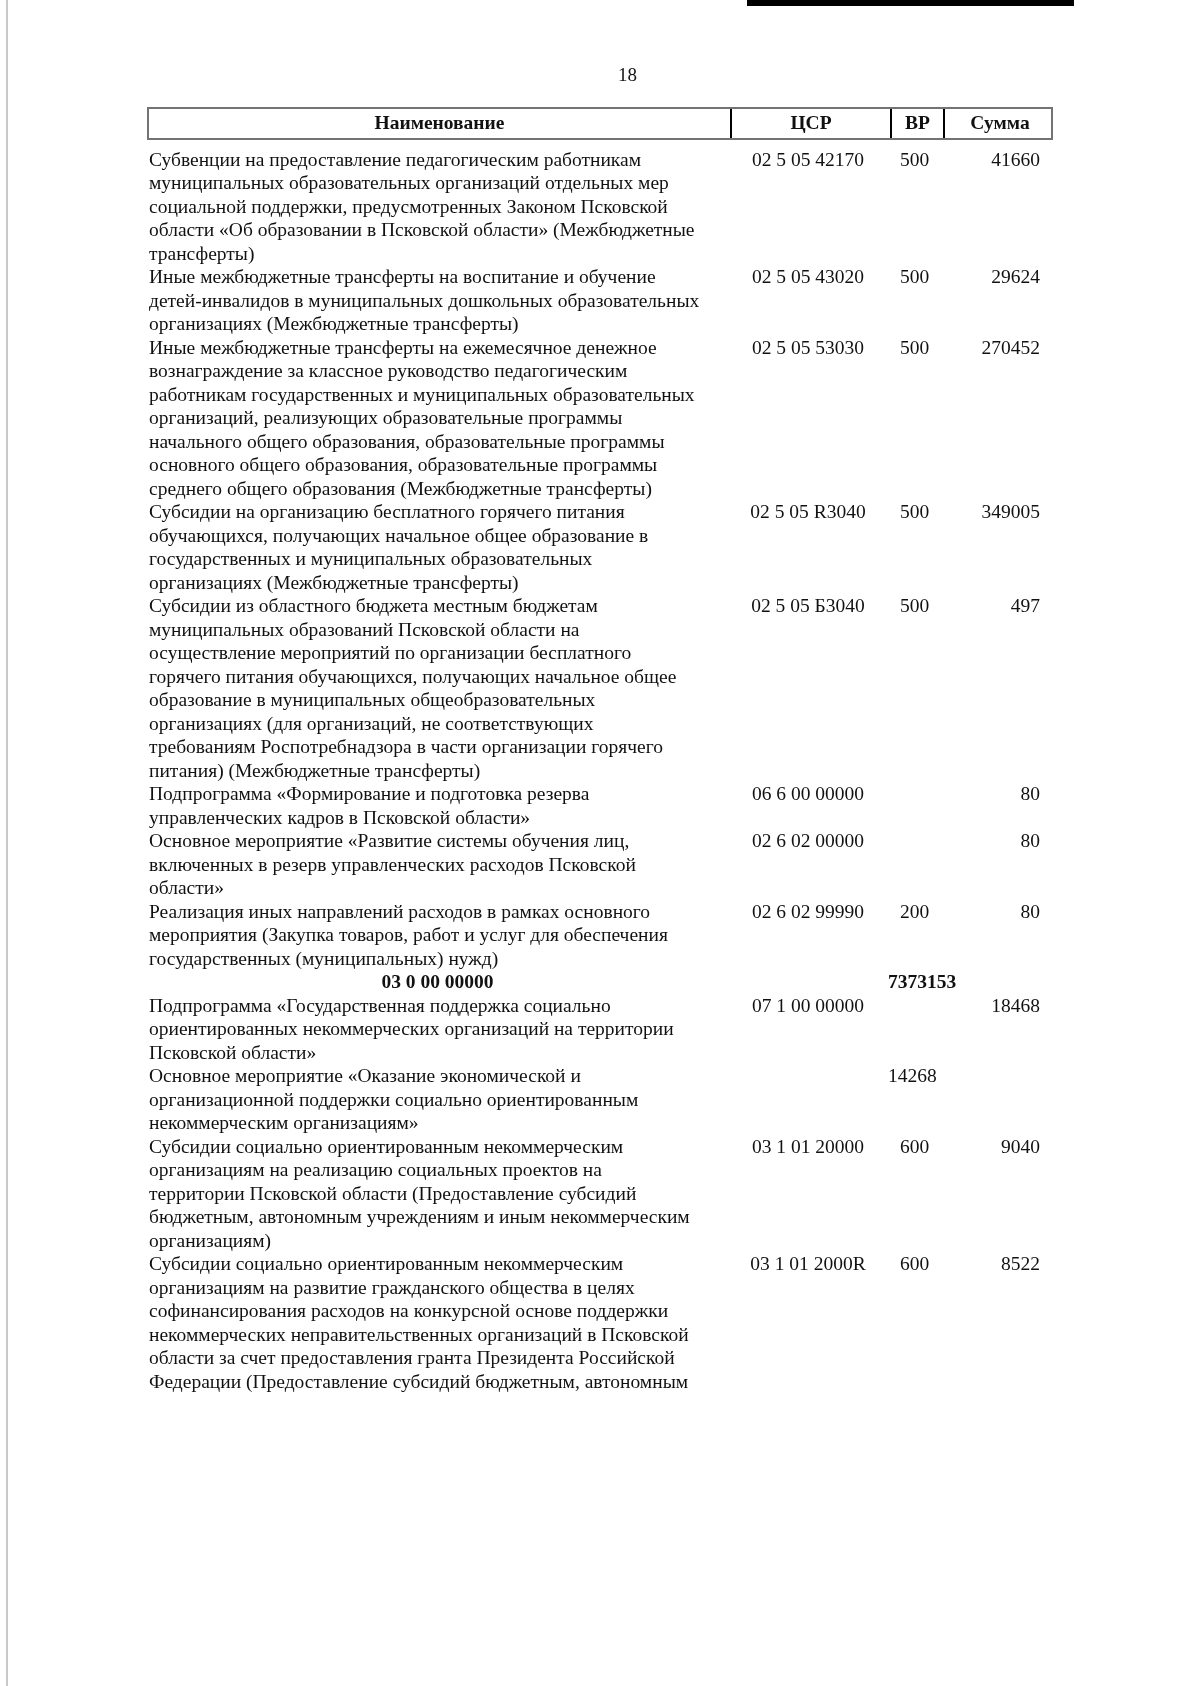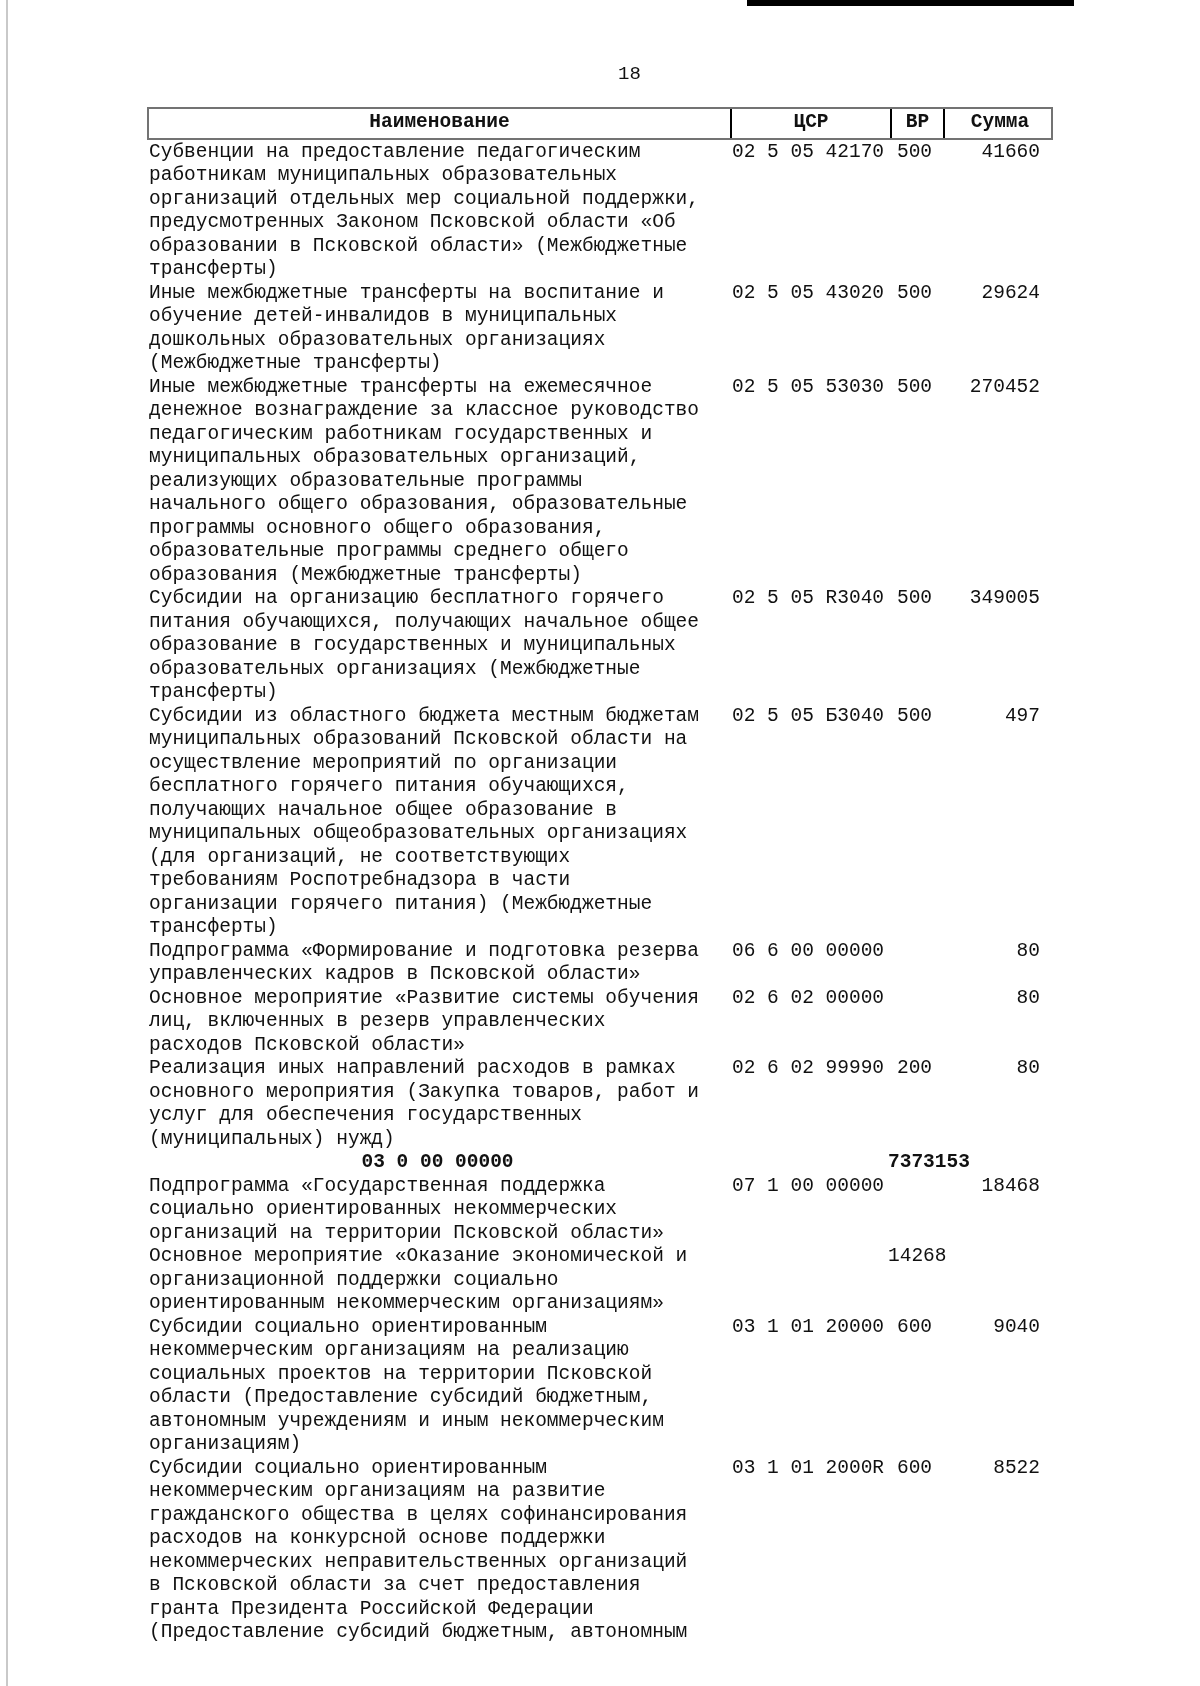--- a/index.html
+++ b/index.html
@@ -6,21 +6,21 @@
     margin: 0;
     padding: 0;
     background: #ffffff;
   }
   .page {
     position: relative;
     width: 1200px;
     height: 1686px;
     background: #ffffff;
     color: #111111;
-    font-family: Liberation Mono, monospace;
+    font-family: Liberation Serif, serif;
     font-size: 19.5px;
     line-height: 23.5px;
     overflow: hidden;
   }
   
   .artifact-top-bar {
     position: absolute;
     top: 0;
     left: 747px;
     width: 327px;
@@ -57,21 +57,21 @@
   .th {
     text-align: center;
     padding: 2px 2px 3px 2px;
     border-left: 2px solid #000000;
     box-sizing: border-box;
   }
   .th:first-child {
     border-left: none;
   }
   .tbody {
-    padding-top: 1px;
+    padding-top: 8px;
   }
   .row {
     display: grid;
     grid-template-columns: 581px 160px 53px 112px;
   }
   .row.bold {
     font-weight: bold;
   }
   .cell {
     box-sizing: border-box;

